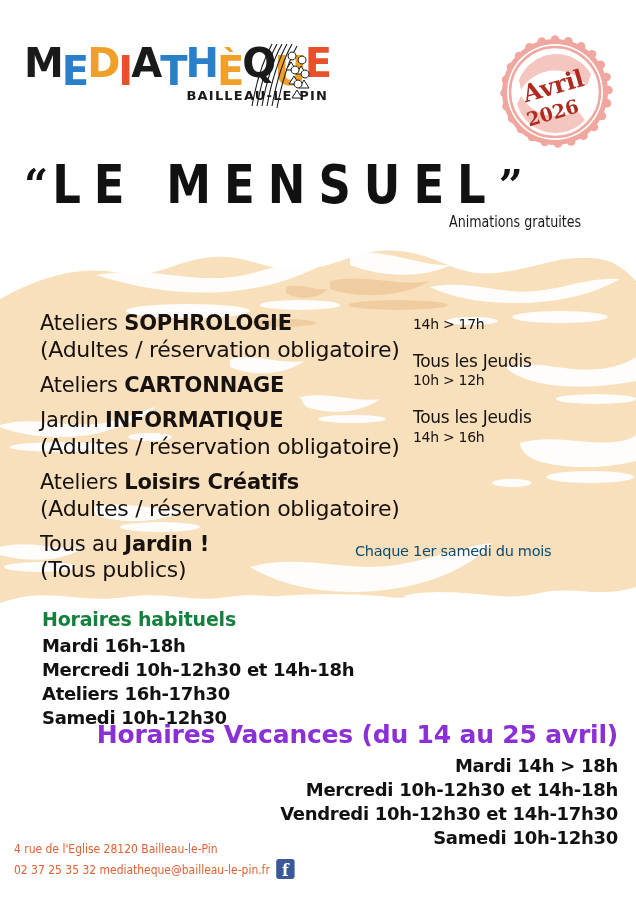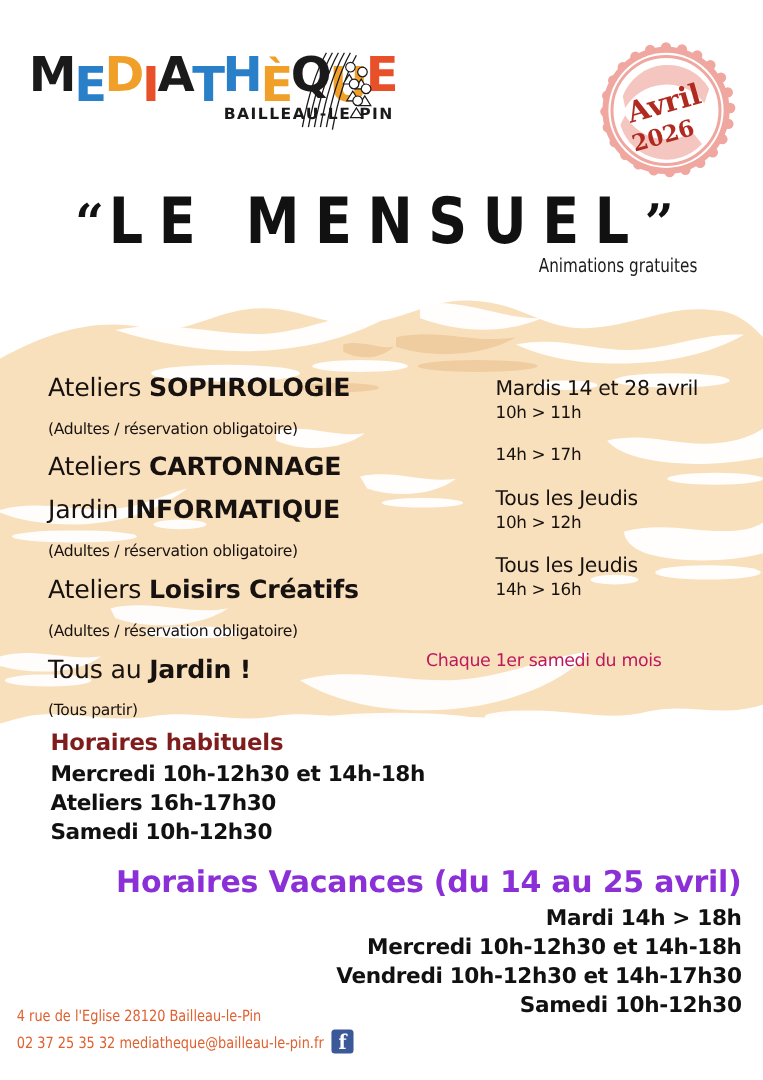--- a/index.html
+++ b/index.html
@@ -36,54 +36,54 @@
               padding-right:2px; }
   #logo-book { position:absolute; left:222px; top:-6px; width:66px; height:74px; }
 
   
   #stamp { position:absolute; left:495px; top:18px; width:120px; height:120px; }
   #stamp svg { display:block; }
   #stamp-avril { font-family:"DejaVu Serif", serif; font-weight:bold; font-size:24px; fill:#b02a20; }
   #stamp-year  { font-family:"DejaVu Serif", serif; font-weight:bold; font-size:19px; fill:#b02a20; }
 
   
-  #title-wrap { position:absolute; top:158px; left:0; width:628px; text-align:center; }
+  #title-wrap { position:absolute; top:158px; left:0; width:628px; text-align:left;padding-left:24px; }
   #title { font-family:"DejaVu Sans", sans-serif; font-weight:bold; font-size:45px;
            letter-spacing:13px; color:#111; line-height:1; white-space:nowrap;
            display:inline-block; transform:scaleY(1.18); transform-origin:center top; }
   #title .q { font-family:"DejaVu Serif", serif; letter-spacing:4px; font-size:42px;
               display:inline-block; transform:scaleY(0.85); }
   #subtitle { position:absolute; top:212px; right:55px;
               font-family:"DejaVu Sans Condensed","DejaVu Sans", sans-serif;
               font-size:16px; color:#1a1a1a; letter-spacing:0px;
               transform:scaleX(0.88); transform-origin:right center; }
 
   
   #activities { position:absolute; left:40px; top:312px; width:400px; }
   .act { margin-bottom:12px; }
   .act-title { font-family:"DejaVu Sans", sans-serif; font-size:21px; color:#17120f;
                line-height:1.12; letter-spacing:-0.2px; }
   .act-title b { font-weight:bold; }
-  .act-sub { font-family:"DejaVu Sans", sans-serif; font-size:13px; color:#17120f;
-             line-height:1.15; letter-spacing:-0.3px; margin-top:16px; }
+  .act-sub { font-family:"DejaVu Sans", sans-serif; font-size:22px; color:#17120f;
+             line-height:1.15; letter-spacing:-0.3px; margin-top:1px; }
 
   #schedules { position:absolute; left:413px; top:315px; width:220px; }
   .sch { margin-bottom:19px; }
   .sch-day { font-family:"DejaVu Sans", sans-serif; font-size:17px; color:#17120f;
              line-height:1.15; letter-spacing:-0.3px; }
   .sch-time { font-family:"DejaVu Sans", sans-serif; font-size:14px; color:#17120f;
               line-height:1.2; letter-spacing:-0.3px; margin-top:1px; }
   #sch-garden { position:absolute; left:-58px; top:228px; width:280px;
-                font-family:"DejaVu Sans", sans-serif; font-size:14.5px; color:#be185d;
+                font-family:"DejaVu Sans", sans-serif; font-size:14.5px; color:#0c4a6e;
                 letter-spacing:-0.3px; }
 
   
   #hours-usual { position:absolute; left:42px; top:608px; }
   #hours-usual-title { font-family:"DejaVu Sans", sans-serif; font-weight:bold;
-                       font-size:19px; color:#7f1d1d; letter-spacing:-0.2px; margin-bottom:4px; }
+                       font-size:19px; color:#15803d; letter-spacing:-0.2px; margin-bottom:4px; }
   .hr-line { font-family:"DejaVu Sans", sans-serif; font-weight:bold; font-size:18px;
              color:#111; line-height:1.33; letter-spacing:-0.3px; }
 
   #hours-vac { position:absolute; right:18px; top:720px; text-align:right; }
   #hours-vac-title { font-family:"DejaVu Sans", sans-serif; font-weight:bold;
                      font-size:25px; color:#8b2fd6; letter-spacing:-0.2px; margin-bottom:5px; }
 
   
   #footer { position:absolute; left:14px; bottom:20px; }
   .ft-line { font-family:"DejaVu Sans Condensed","DejaVu Sans", sans-serif;
@@ -239,45 +239,42 @@
     <div class="act">
       <div class="act-title"><span>Jardin </span><b>INFORMATIQUE</b></div>
       <div class="act-sub">(Adultes / réservation obligatoire)</div>
     </div>
     <div class="act">
       <div class="act-title"><span>Ateliers </span><b>Loisirs Créatifs</b></div>
       <div class="act-sub">(Adultes / réservation obligatoire)</div>
     </div>
     <div class="act">
       <div class="act-title"><span>Tous au </span><b>Jardin !</b></div>
-      <div class="act-sub">(Tous partir)</div>
+      <div class="act-sub">(Tous publics)</div>
     </div>
   </div>
 
   <div id="schedules">
-    <div class="sch">
-      <div class="sch-day">Mardis 14 et 28 avril</div>
-      <div class="sch-time">10h &gt; 11h</div>
-    </div>
     <div class="sch">
       <div class="sch-time">14h &gt; 17h</div>
     </div>
     <div class="sch">
       <div class="sch-day">Tous les Jeudis</div>
       <div class="sch-time">10h &gt; 12h</div>
     </div>
     <div class="sch">
       <div class="sch-day">Tous les Jeudis</div>
       <div class="sch-time">14h &gt; 16h</div>
     </div>
     <div id="sch-garden">Chaque 1er samedi du mois</div>
   </div>
 
   <div id="hours-usual">
     <div id="hours-usual-title">Horaires habituels</div>
+    <div class="hr-line">Mardi 16h-18h</div>
     <div class="hr-line">Mercredi 10h-12h30 et 14h-18h</div>
     <div class="hr-line">Ateliers 16h-17h30</div>
     <div class="hr-line">Samedi 10h-12h30</div>
   </div>
 
   <div id="hours-vac">
     <div id="hours-vac-title">Horaires Vacances (du 14 au 25 avril)</div>
     <div class="hr-line">Mardi 14h &gt; 18h</div>
     <div class="hr-line">Mercredi 10h-12h30 et 14h-18h</div>
     <div class="hr-line">Vendredi 10h-12h30 et 14h-17h30</div>

